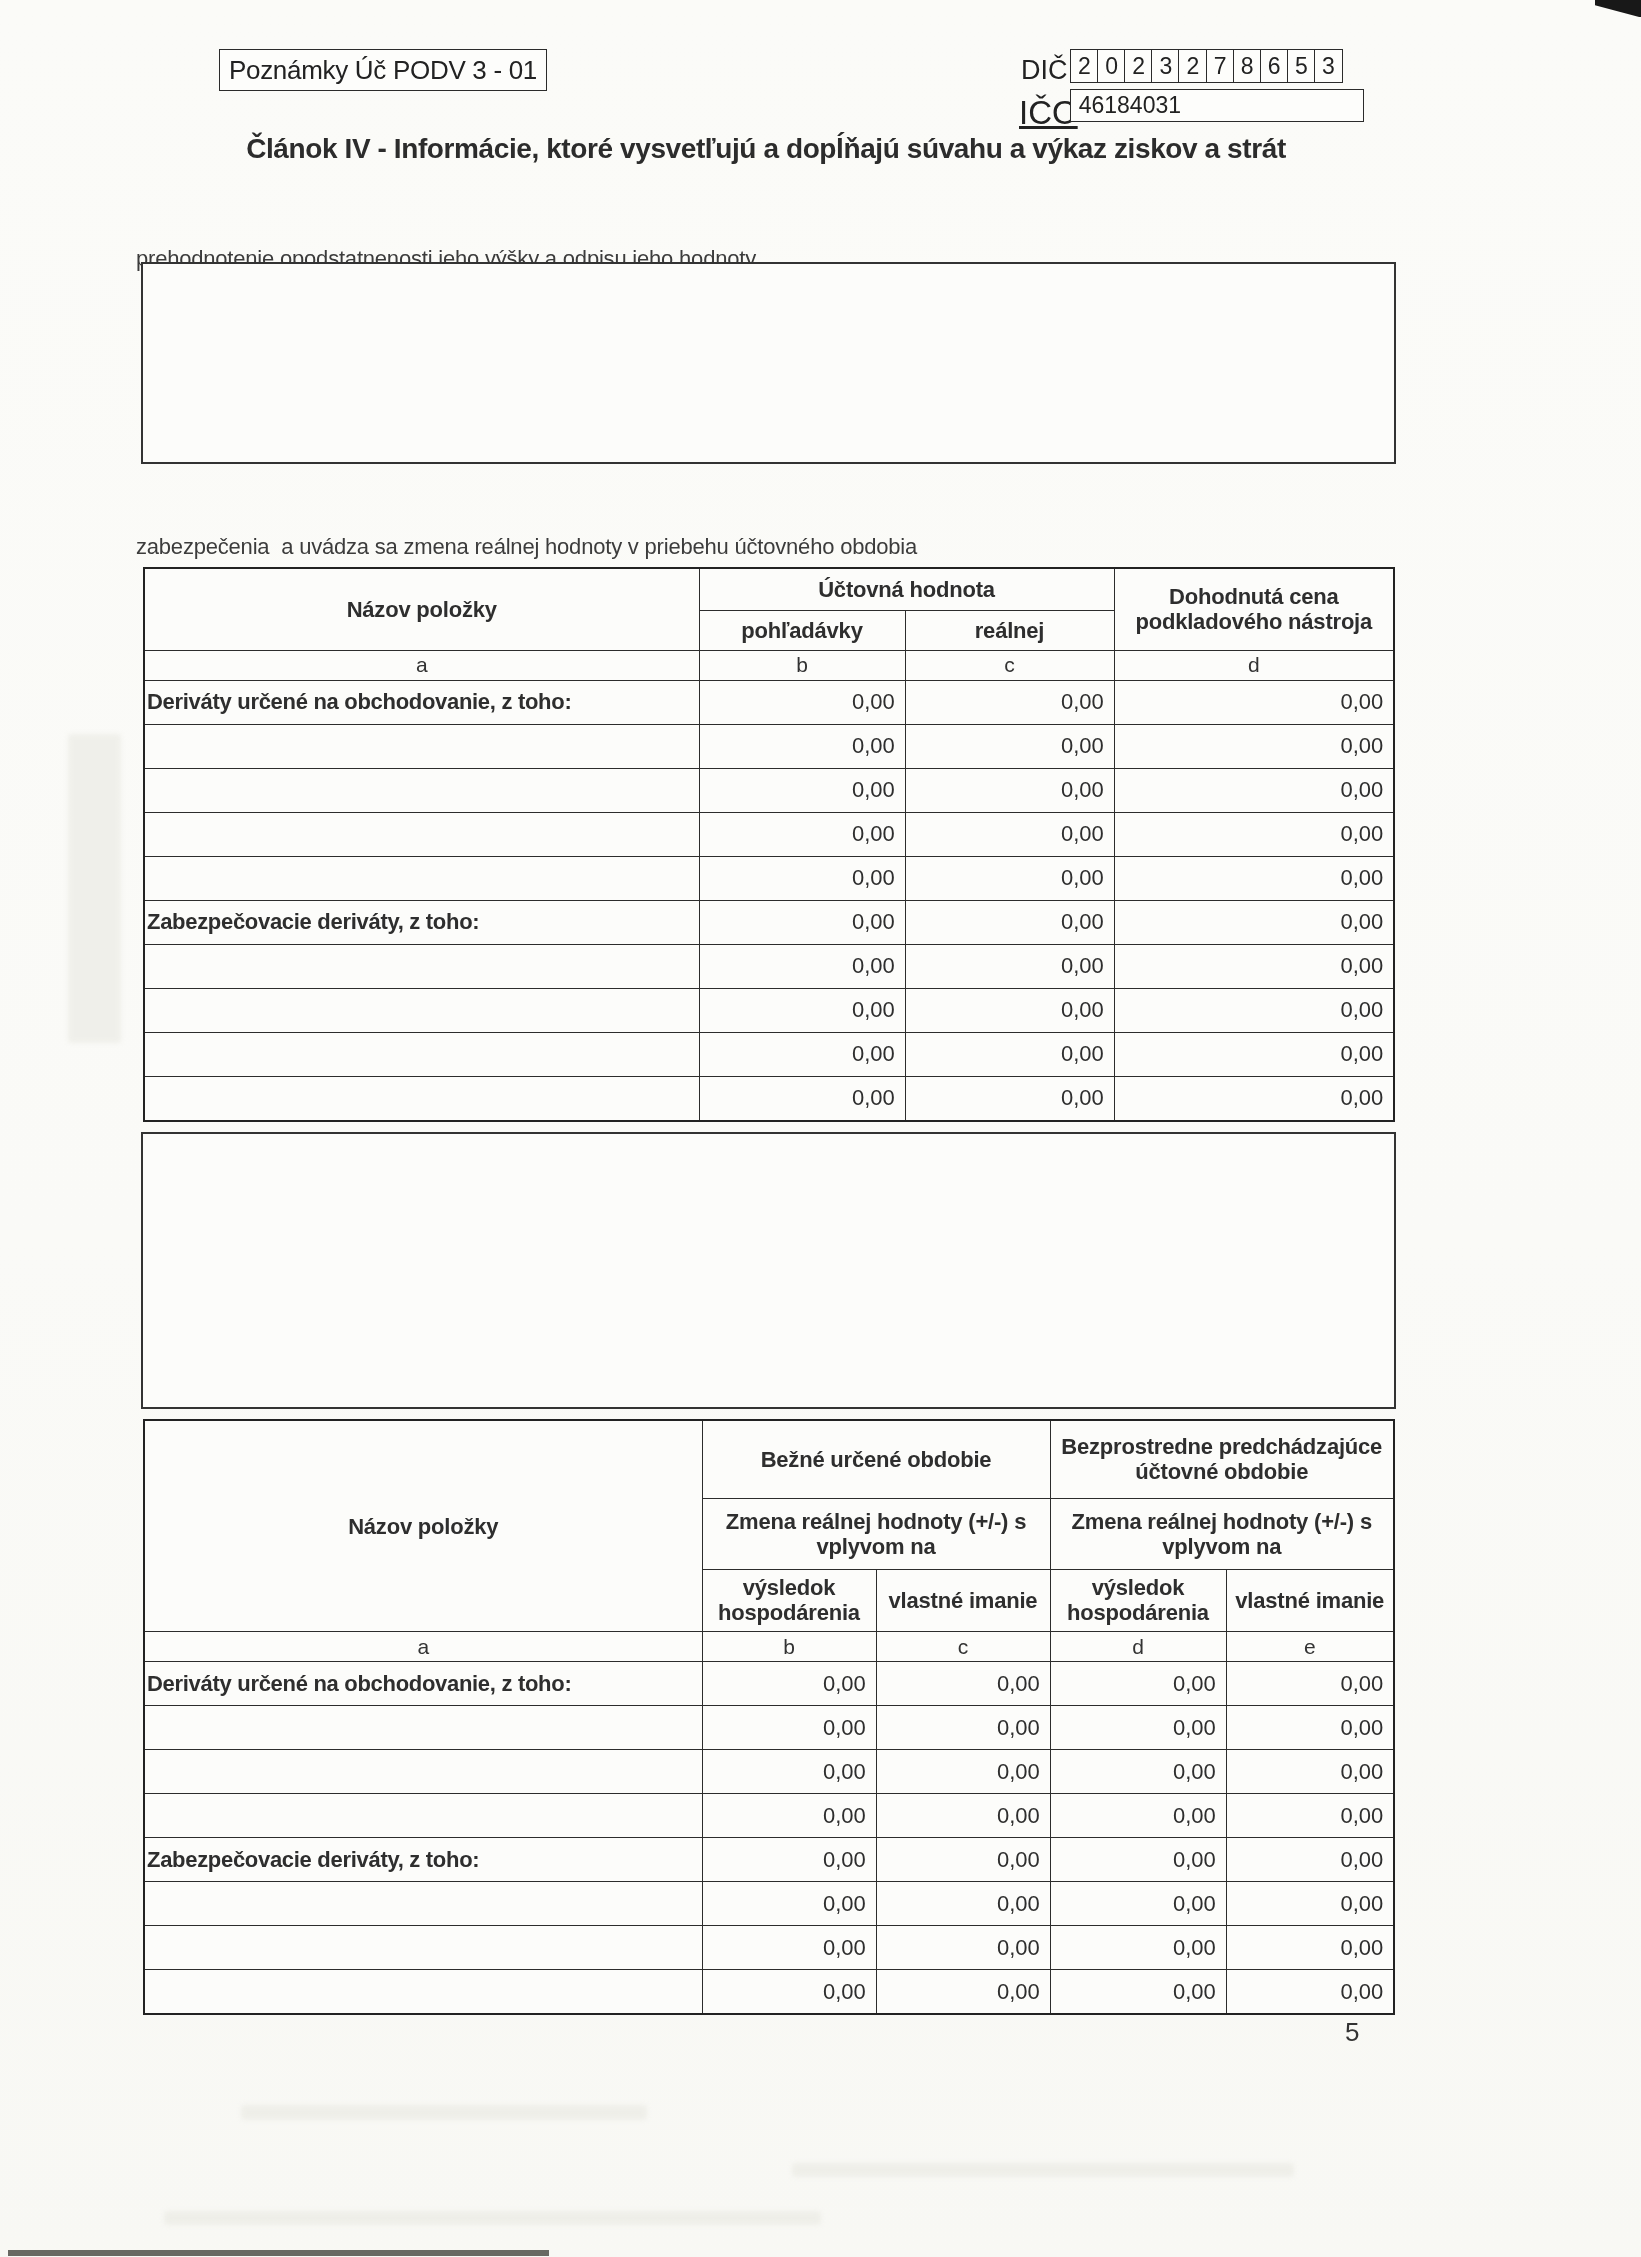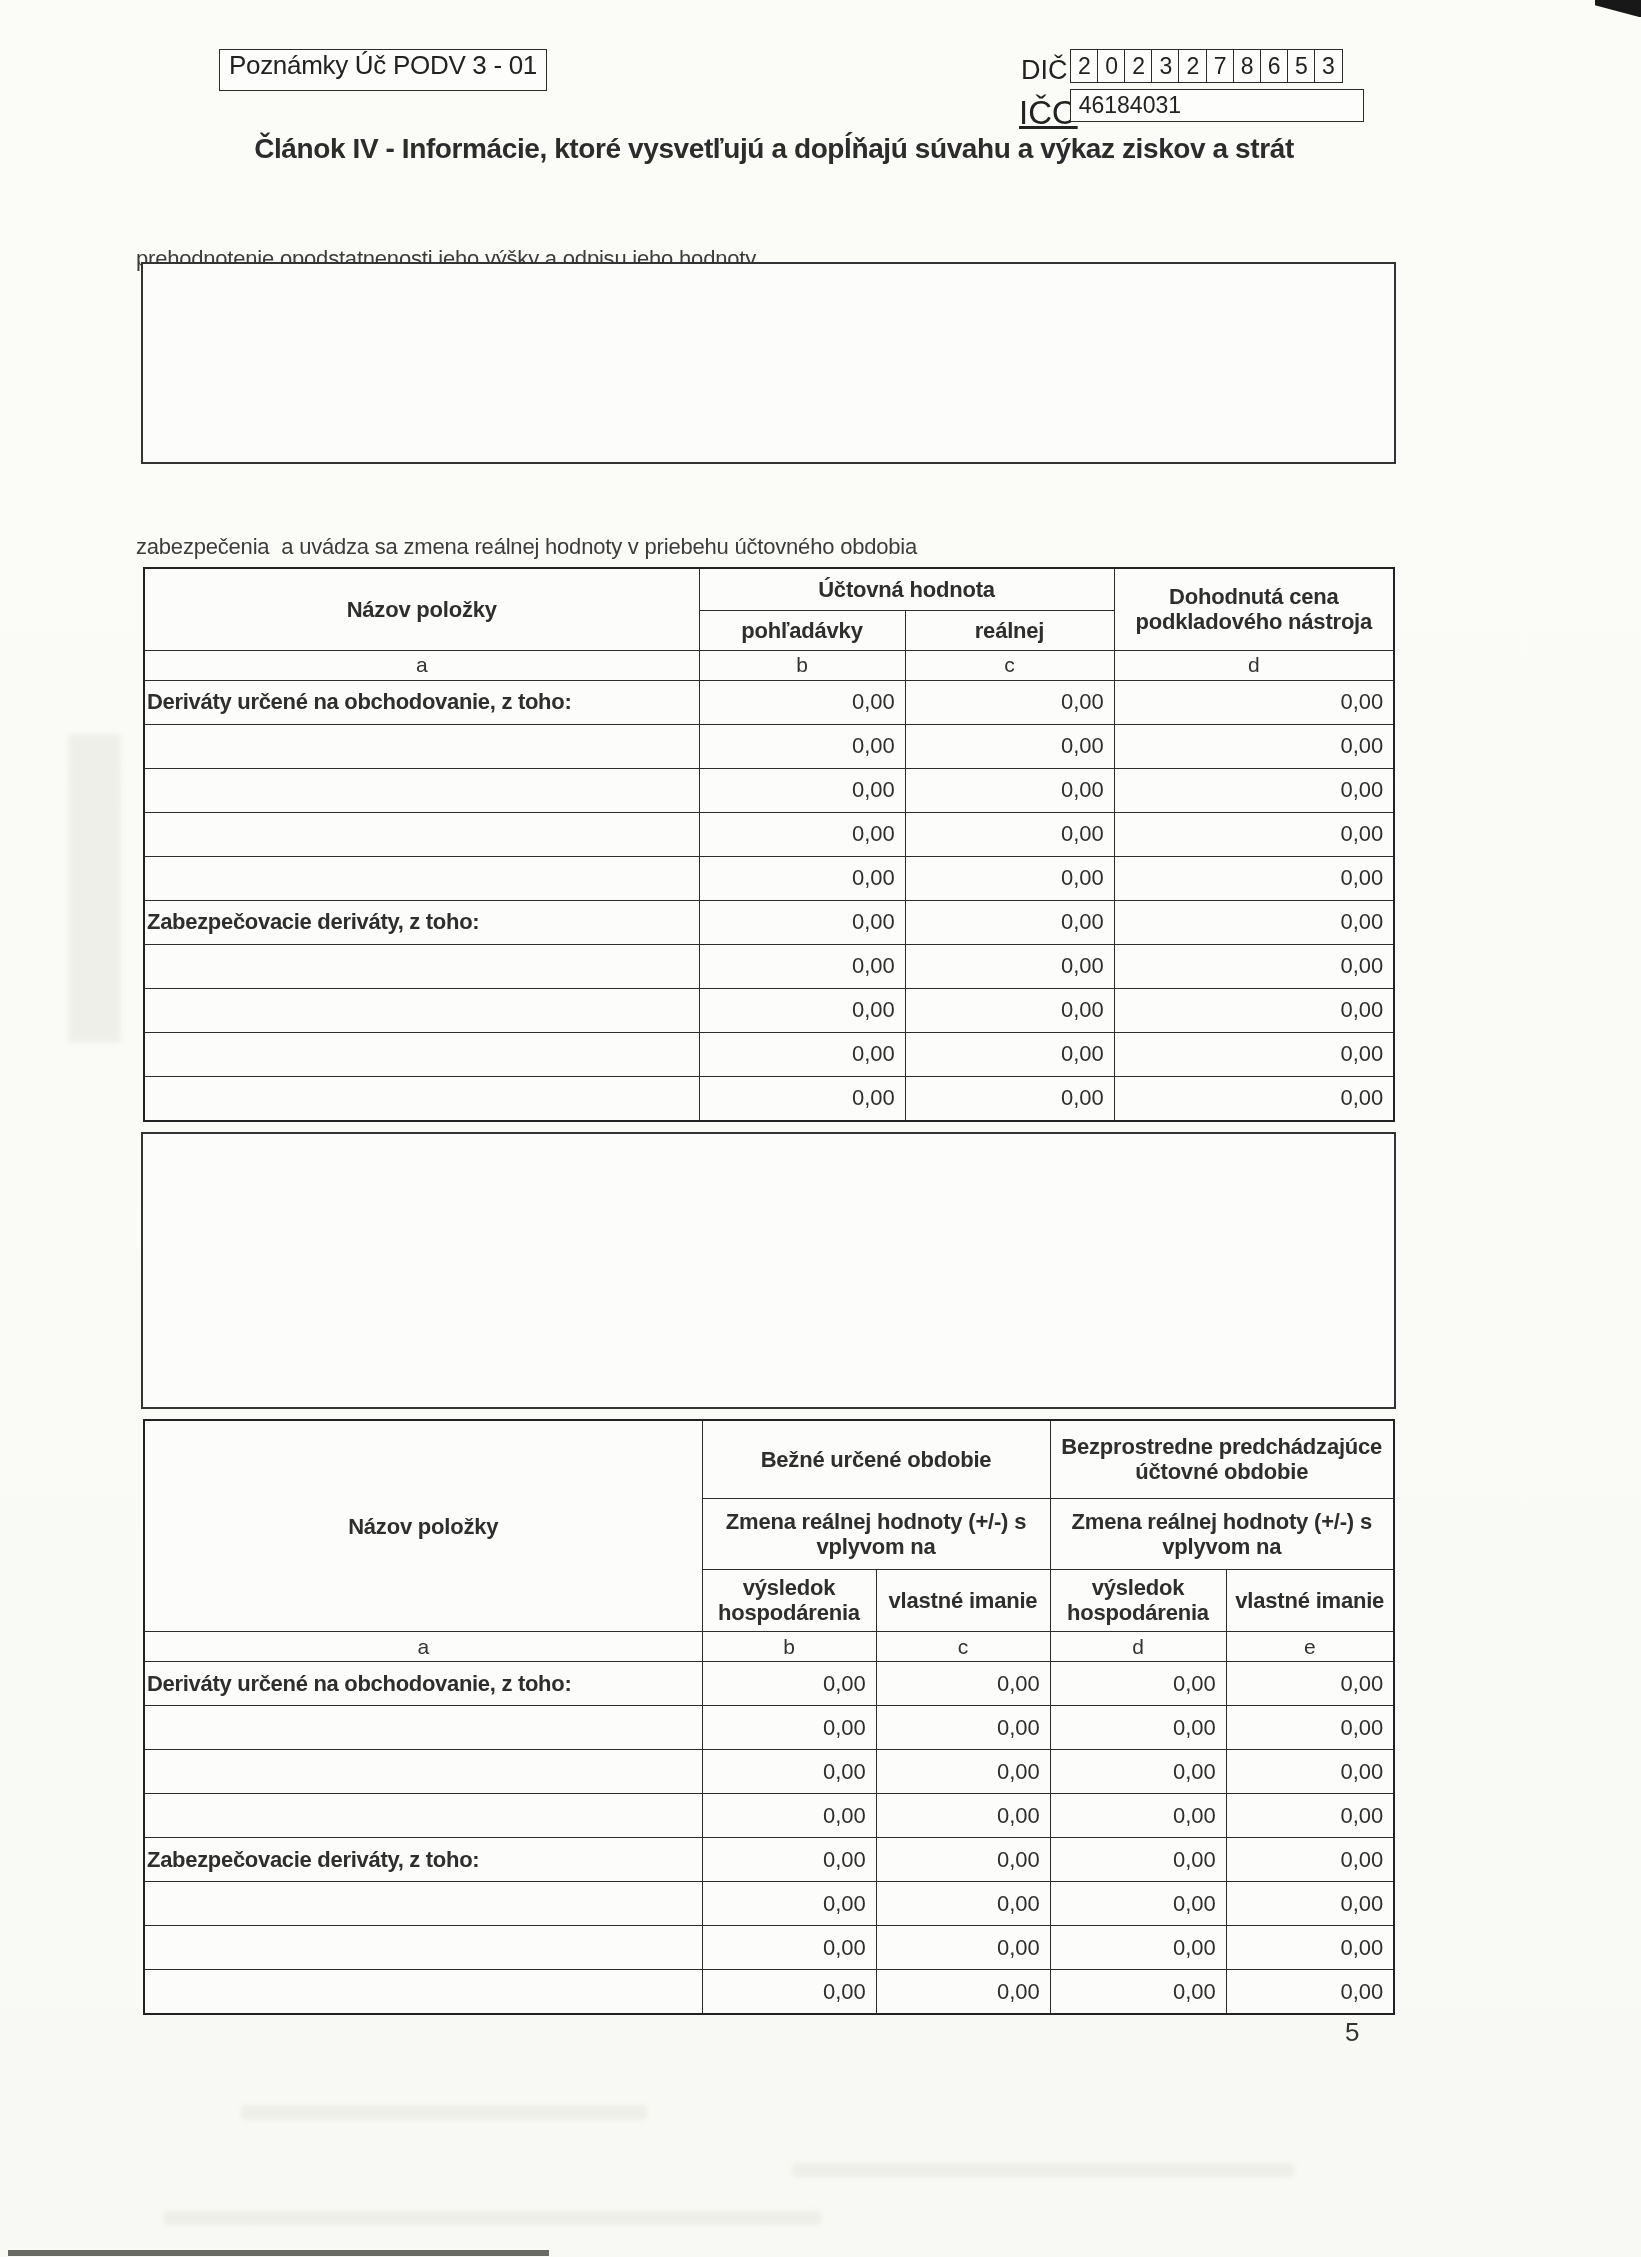--- a/index.html
+++ b/index.html
@@ -20,40 +20,40 @@
     clip-path:polygon(0 0,100% 0,100% 100%,0 30%);
   }
   .mark-bottom-left{
     position:absolute;left:7.7px;top:2250px;width:541px;height:5.8px;
     background:#46463f;opacity:.8;filter:blur(0.6px);
   }
   .smudge{position:absolute;background:#e7e7e0;filter:blur(2.9px);opacity:.55;border-radius:2.9px;}
   
   .form-id-box{
     position:absolute;left:219px;top:49px;width:326px;height:40px;
-    border:1.9px solid #2b2b2b;display:flex;align-items:flex-start;justify-content:center;
+    border:1.9px solid #2b2b2b;display:flex;align-items:center;justify-content:center;
     font-size:26px;color:#222;letter-spacing:-0.3px;background:#fdfdfb;
   }
   .dic-label{position:absolute;left:1021px;top:55px;font-size:27px;color:#222;}
   .dic-cells{position:absolute;left:1070px;top:49px;display:flex;}
   .dic-cell{
     width:27px;height:32px;border:1.9px solid #2b2b2b;margin-left:-1.9px;
     display:flex;align-items:center;justify-content:center;
     font-size:23px;color:#222;background:#fdfdfb;
   }
   .dic-cell:first-child{margin-left:0;}
   .ico-label{position:absolute;left:1019px;top:94px;font-size:33px;color:#222;text-decoration:underline;}
   .ico-box{
     position:absolute;left:1070px;top:89px;width:284px;height:31px;
     border:1.9px solid #2b2b2b;display:flex;align-items:center;
     padding-left:7.7px;font-size:23px;color:#222;background:#fdfdfb;
   }
   
   .title{
-    position:absolute;left:148px;top:133px;width:1252px;
+    position:absolute;left:140px;top:133px;width:1252px;
     text-align:center;font-size:28px;font-weight:bold;color:#2c2c2c;letter-spacing:-0.4px;
   }
   .para{position:absolute;left:136px;width:1284px;font-size:22px;color:#3c3c3c;
     line-height:26px;letter-spacing:-0.2px;white-space:pre-wrap;}
   .para-1{top:194px;}
   .para-2{top:482px;}
   
   .answer-box{
     position:absolute;left:141px;width:1251px;border:2.4px solid #333;
     background:#fcfcfa;

